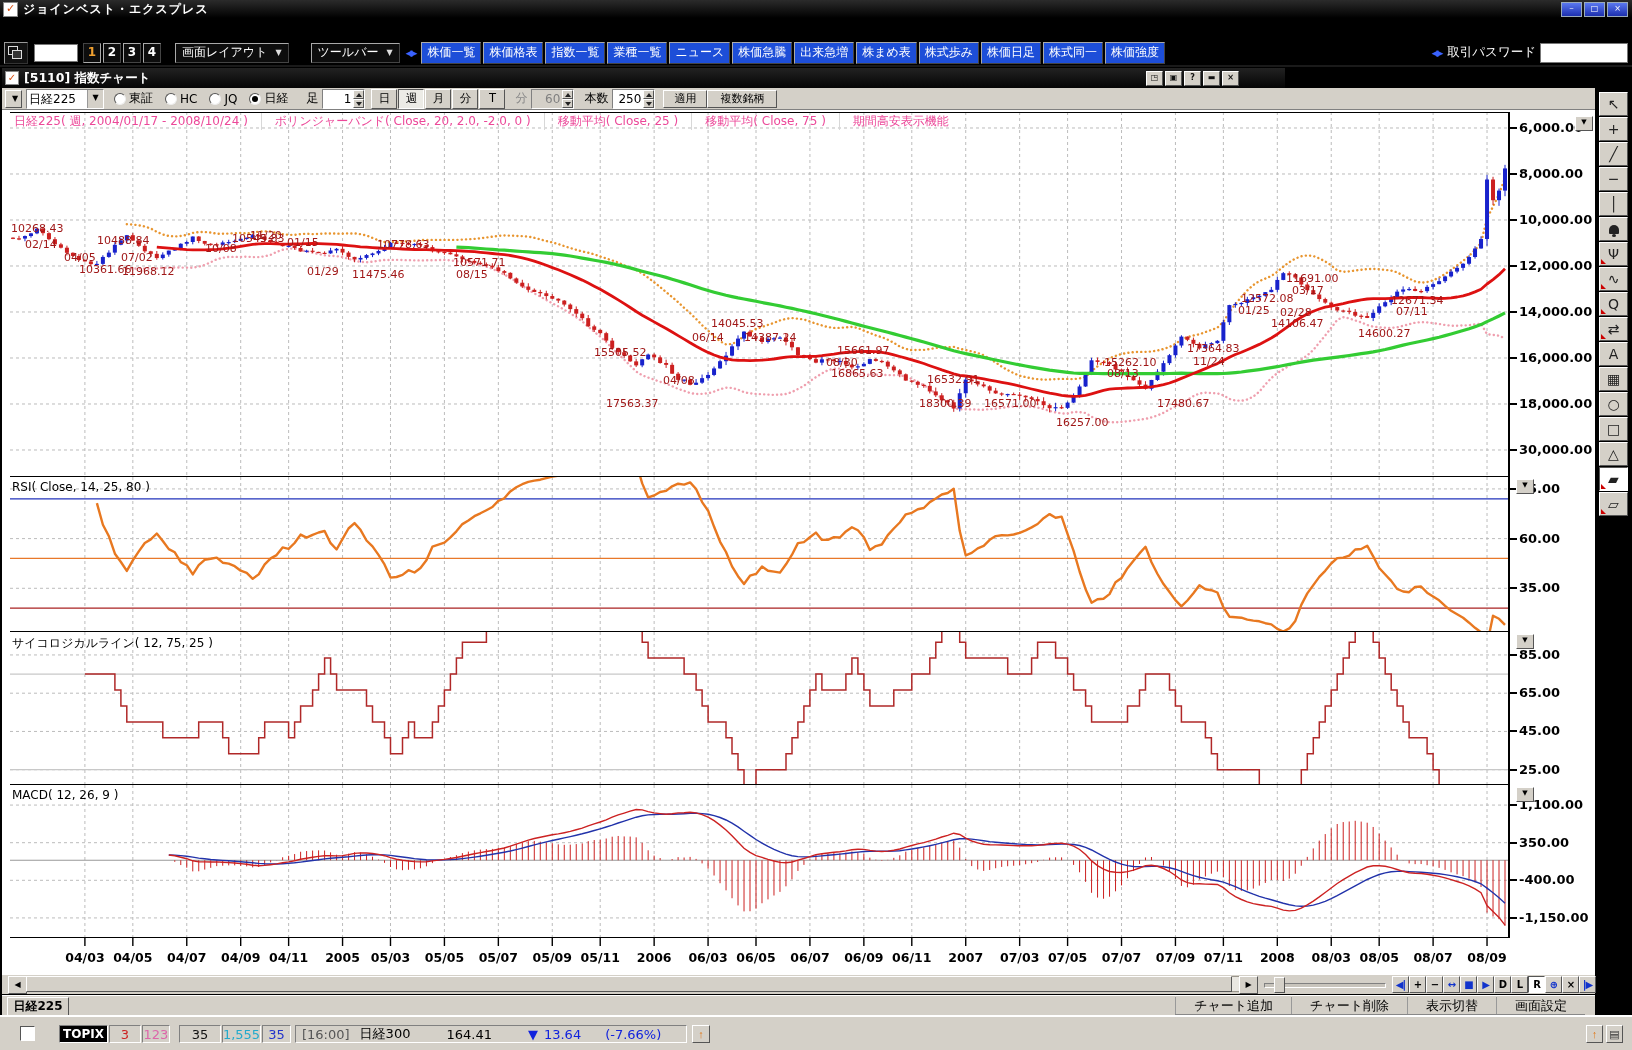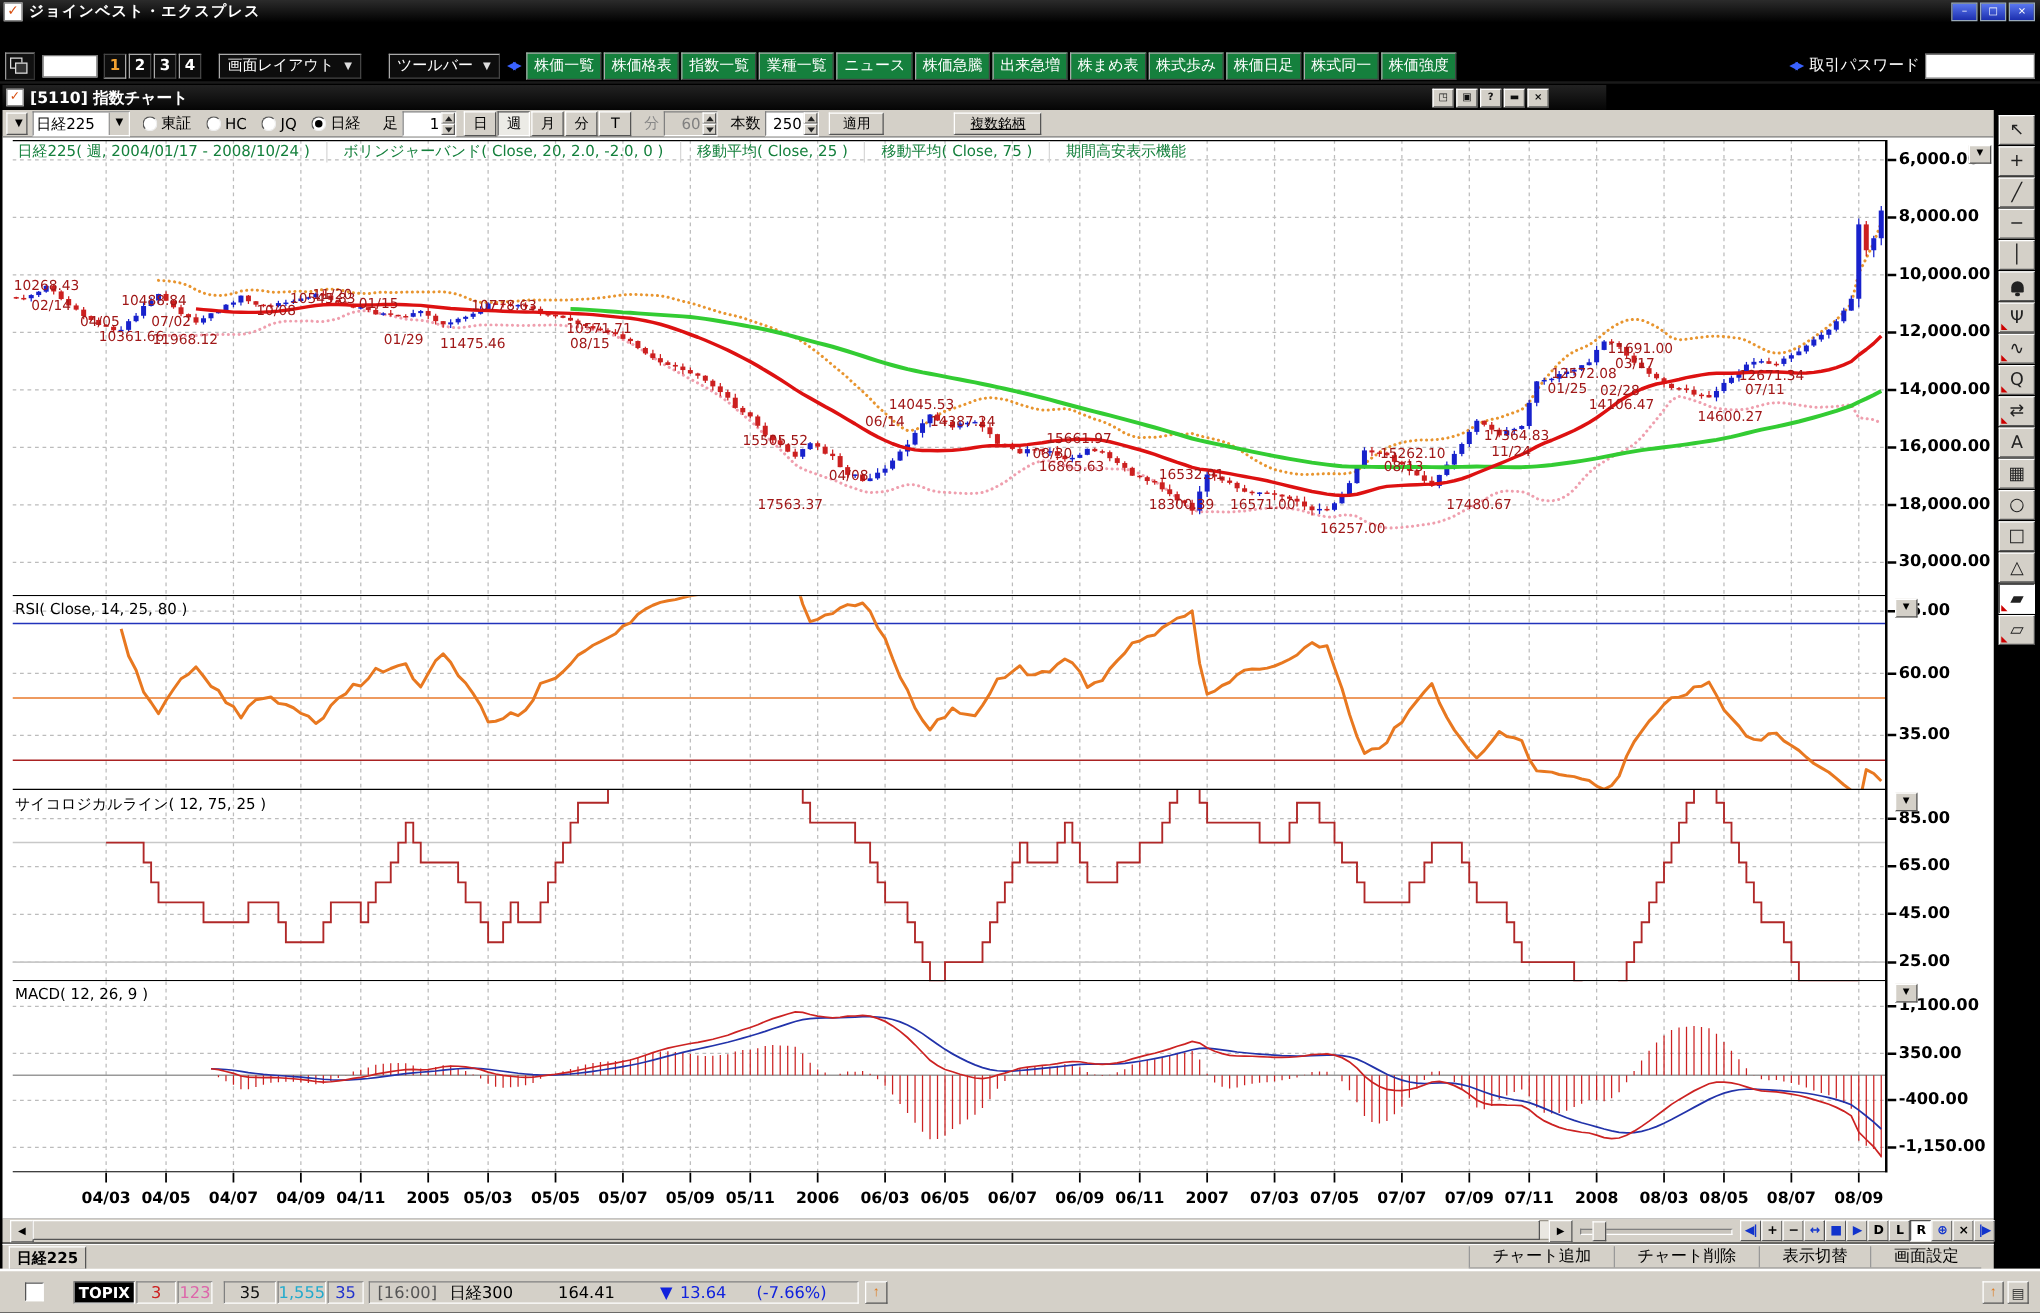--- a/index.html
+++ b/index.html
@@ -30,21 +30,21 @@
   .numbtn{width:16px;height:18px;background:#0d0d0d;border:1px solid;border-color:#aaa #444 #444 #aaa;
           color:#fff;font-size:12px;font-weight:bold;text-align:center;line-height:16px;}
   .numbtn.active{color:#f0a030;border-color:#444 #aaa #aaa #444;}
   .tbtn{height:20px;background:#0d0d0d;border:1px solid;border-color:#aaa #444 #444 #aaa;color:#fff;
         font-size:12px;display:flex;align-items:center;padding:0 6px;white-space:nowrap;font-family:inherit;}
   .tbtn .dn{font-size:8px;margin-left:8px;color:#ddd;}
   .drop{margin-left:14px;}
   .tgap{margin-left:22px;}
   .tsep{color:#3a62ff;font-size:9px;margin:0 6px;letter-spacing:-2px;}
   .quickbtns{display:flex;gap:2px;}
-  .qbtn{height:20px;background:#15803d;border:1px solid;border-color:#aaa #444 #444 #aaa;color:#fff;
+  .qbtn{height:20px;background:#1d4ed8;border:1px solid;border-color:#aaa #444 #444 #aaa;color:#fff;
         font-size:12px;line-height:18px;padding:0 5px;white-space:nowrap;}
   .flexspacer{flex:1;}
   .pwlabel{color:#fff;font-size:12.5px;white-space:nowrap;}
   .pwinput{width:82px;height:16px;border:1px solid #777;background:#fff;margin:0 4px;}
   
   .childtitle{position:absolute;left:2px;top:68px;width:1283px;height:20px;background:linear-gradient(#222,#050505);
               display:flex;align-items:center;color:#fff;}
   .applogo.small{width:12px;height:12px;font-size:10px;line-height:11px;}
   .childtitletext{font-size:12.5px;font-weight:bold;}
   .childbtns{position:absolute;right:46px;top:3px;display:flex;gap:2px;}
@@ -70,26 +70,26 @@
   .ud{width:11px;display:flex;flex-direction:column;}
   .ud i{flex:1;background:#d4d0c8;border:1px solid;border-color:#fff #555 #555 #fff;position:relative;}
   .ud i::after{content:"";position:absolute;left:2px;border-left:3px solid transparent;border-right:3px solid transparent;}
   .ud .u::after{top:2px;border-bottom:4px solid #222;}
   .ud .d::after{top:2px;border-top:4px solid #222;}
   .periodbtns{display:flex;margin-left:6px;gap:1px;}
   .pbtn{min-width:20px;height:18px;background:#d4d0c8;border:1px solid;border-color:#fff #555 #555 #fff;
         font-size:11.5px;text-align:center;line-height:16px;padding:0 2px;}
   .pbtn.sel{border-color:#555 #fff #fff #555;background:#ecebe6;}
   .apply{margin-left:8px;padding:0 10px;}
-  .multi{margin-left:56px;padding:0 12px;text-decoration:underline;}
+  .multi{padding:0 12px;}
   
   .chartregion{position:absolute;left:2px;top:110px;width:1593px;height:865px;background:#fff;}
   .chartregion svg{position:absolute;left:8px;}
   #svg-main{top:2px;} #svg-rsi{top:367px;} #svg-psych{top:522px;} #svg-macd{top:675px;} #svg-xaxis{top:828px;}
-  .legend{position:absolute;left:10px;top:3px;display:flex;font-size:12px;color:#15803d;white-space:nowrap;}
+  .legend{position:absolute;left:10px;top:3px;display:flex;font-size:12px;color:#ec4899;white-space:nowrap;}
   .legend span{padding:0 13px;border-right:1px solid #d8d8d8;}
   .legend span:first-child{padding-left:2px;}
   .legend span:last-child{border-right:none;}
   .panel-label{position:absolute;left:10px;font-size:12px;color:#000;white-space:nowrap;}
   #lbl-rsi{top:370px;} #lbl-psych{top:525px;} #lbl-macd{top:678px;}
   #annotations{position:absolute;left:8px;top:2px;width:1498px;height:365px;pointer-events:none;}
   .anno{position:absolute;font-size:11px;color:#a01818;white-space:nowrap;}
   #yaxis{position:absolute;left:1506px;top:2px;width:86px;height:863px;}
   .yaxisline{position:absolute;left:0;top:0;width:2px;height:826px;background:#000;}
   .ylab{position:absolute;left:11px;font-weight:bold;font-size:13px;color:#000;white-space:nowrap;}

